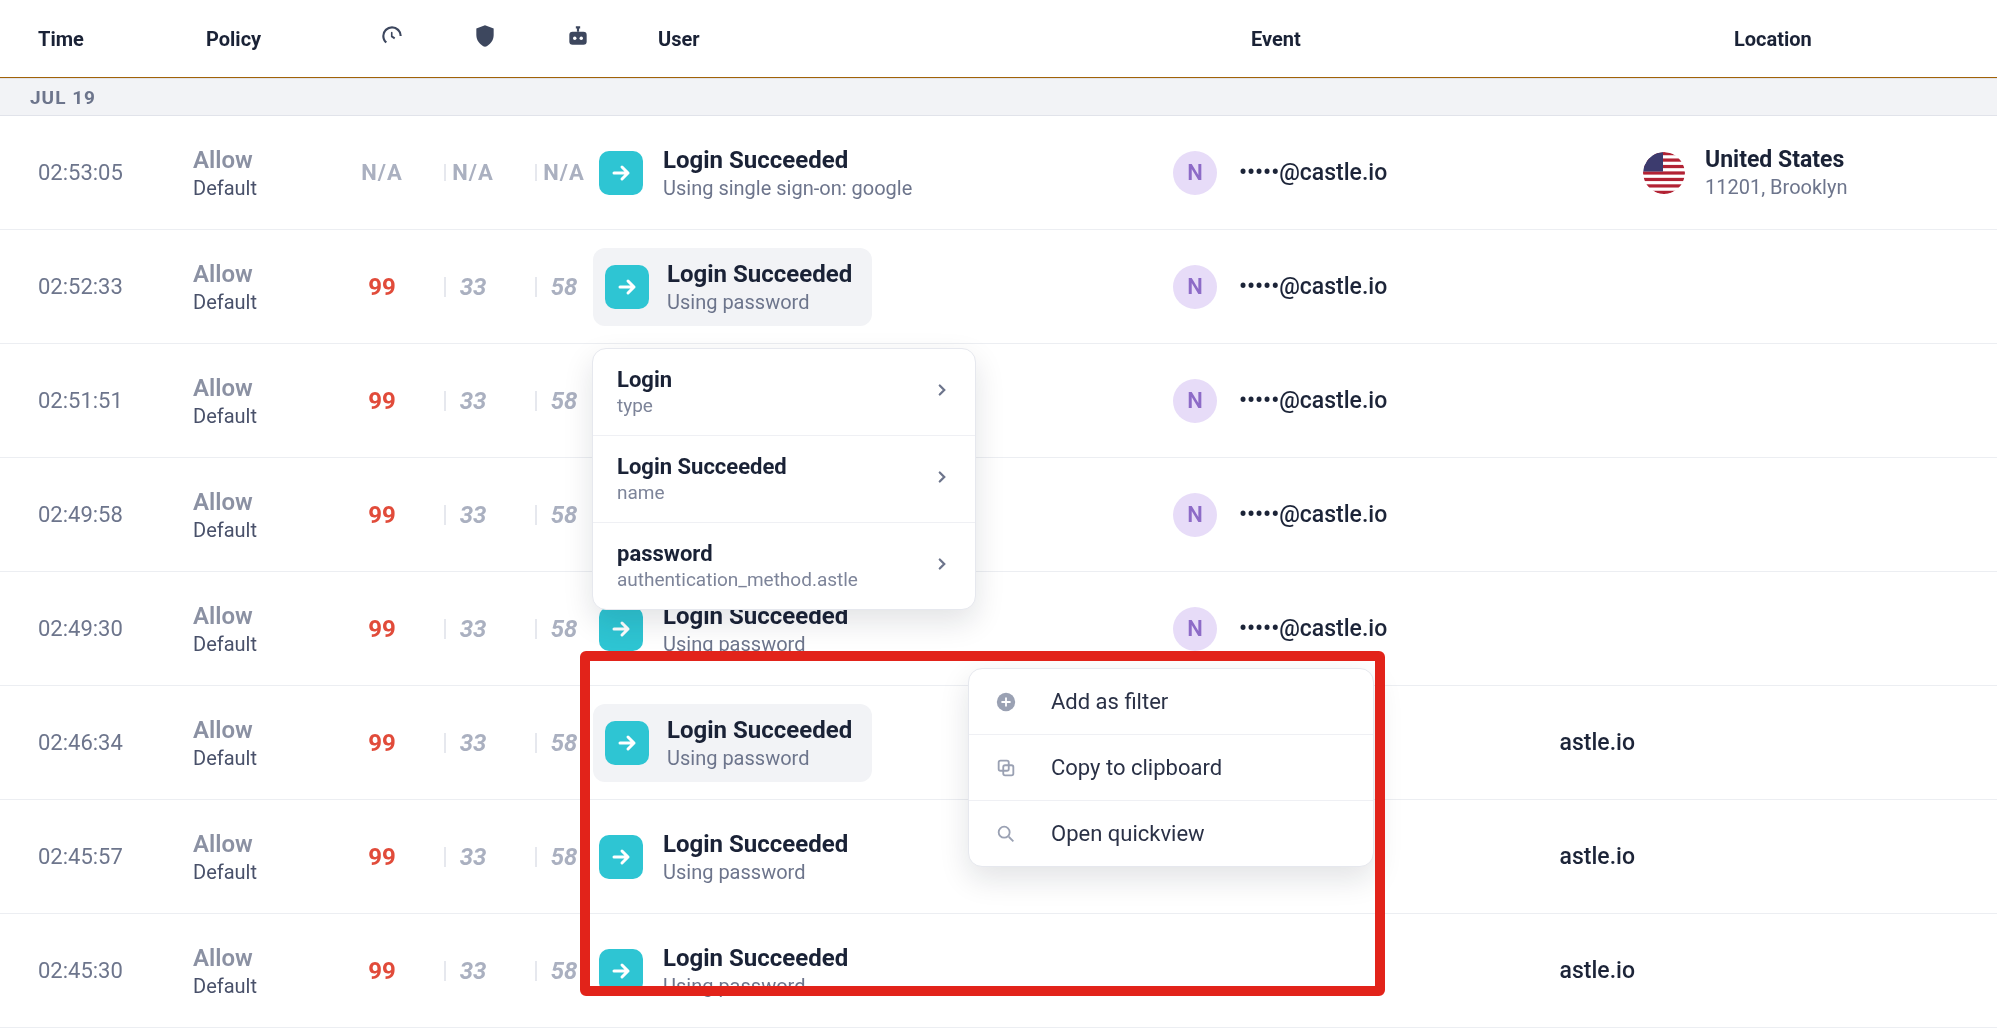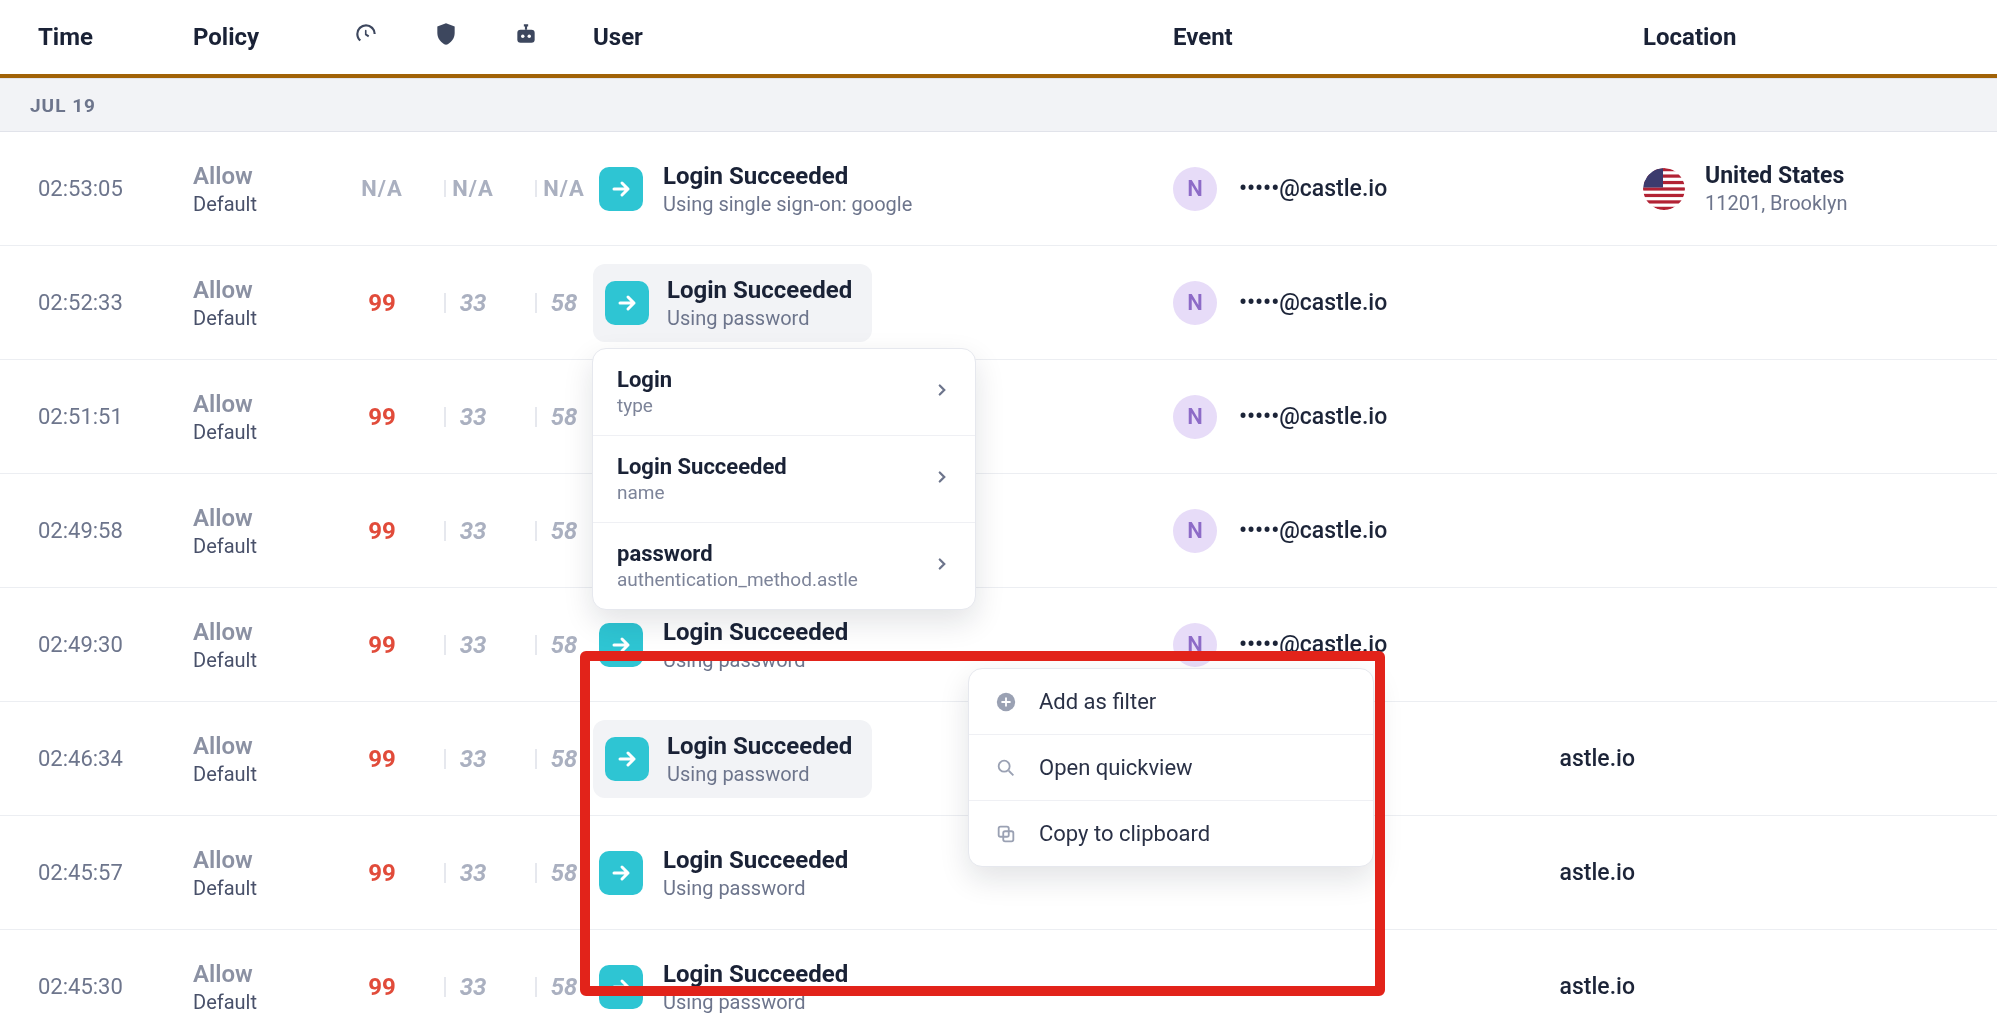--- a/index.html
+++ b/index.html
@@ -12,29 +12,30 @@
   }
   .table { width: 100%; }
   .header-row {
     display: grid;
     grid-template-columns: 155px 160px 80px 80px 80px 580px 470px 392px;
     align-items: center;
     height: 78px;
     padding-left: 38px;
     font-weight: 700;
     color: #1a2236;
-    font-size: 24px;
-    border-bottom: 4px solid #a16207;
+    font-size: 20px;
+    border-bottom: 1px solid #a16207;
+    gap: 13px;
   }
   .icon-h { color: #3d475e; display:inline-flex; }
   .date-band {
     background: #f2f3f6;
     border-top: 1px solid #e1e3ea;
     border-bottom: 1px solid #e1e3ea;
-    height: 54px;
+    height: 38px;
     display: flex;
     align-items: center;
     padding-left: 30px;
     color: #6d758c;
     font-weight: 700;
     letter-spacing: 1px;
     font-size: 19px;
   }
   .row {
     display: grid;
@@ -117,21 +118,21 @@
     top: 668px; left: 968px;
     width: 406px;
     background: #fff;
     border: 1px solid #e6e8ee;
     border-radius: 14px;
     box-shadow: 0 12px 30px rgba(20,25,40,0.12);
     z-index: 40;
     overflow: hidden;
   }
   .sm-item {
-    display: flex; align-items: center; gap: 22px;
+    display: flex; align-items: center; gap: 34px;
     padding: 20px 26px;
     font-size: 22px; color: #2a3146;
     border-bottom: 1px solid #eff0f4;
   }
   .sm-item:last-child { border-bottom: none; }
   .sm-icon { color: #9aa1b3; display:inline-flex; }
   .highlight-box {
     position: absolute;
     border: 10px solid #e2231a;
     border-radius: 6px;
@@ -478,30 +479,30 @@
       <svg width="22" height="22" viewBox="0 0 24 24" fill="currentColor">
           <circle cx="12" cy="12" r="10"></circle>
           <path d="M12 7v10M7 12h10" stroke="#fff" stroke-width="2"></path>
         </svg>
     </span>
     <span>Add as filter</span>
   </div>
   <div class="sm-item">
     <span class="sm-icon">
       <svg width="22" height="22" viewBox="0 0 24 24" fill="none" stroke="currentColor" stroke-width="2">
+          <rect x="9" y="9" width="11" height="11" rx="2"></rect>
+          <rect x="4" y="4" width="11" height="11" rx="2"></rect>
+        </svg>
+    </span>
+    <span>Copy to clipboard</span>
+  </div>
+  <div class="sm-item">
+    <span class="sm-icon">
+      <svg width="22" height="22" viewBox="0 0 24 24" fill="none" stroke="currentColor" stroke-width="2">
           <circle cx="10" cy="10" r="6"></circle>
           <path d="M20 20l-5-5"></path>
         </svg>
     </span>
     <span>Open quickview</span>
   </div>
-  <div class="sm-item">
-    <span class="sm-icon">
-      <svg width="22" height="22" viewBox="0 0 24 24" fill="none" stroke="currentColor" stroke-width="2">
-          <rect x="9" y="9" width="11" height="11" rx="2"></rect>
-          <rect x="4" y="4" width="11" height="11" rx="2"></rect>
-        </svg>
-    </span>
-    <span>Copy to clipboard</span>
-  </div>
 </div>
 
 <div class="highlight-box" style="top:651px; left:580px; width:805px; height:345px;"></div>
 
 </body></html>

